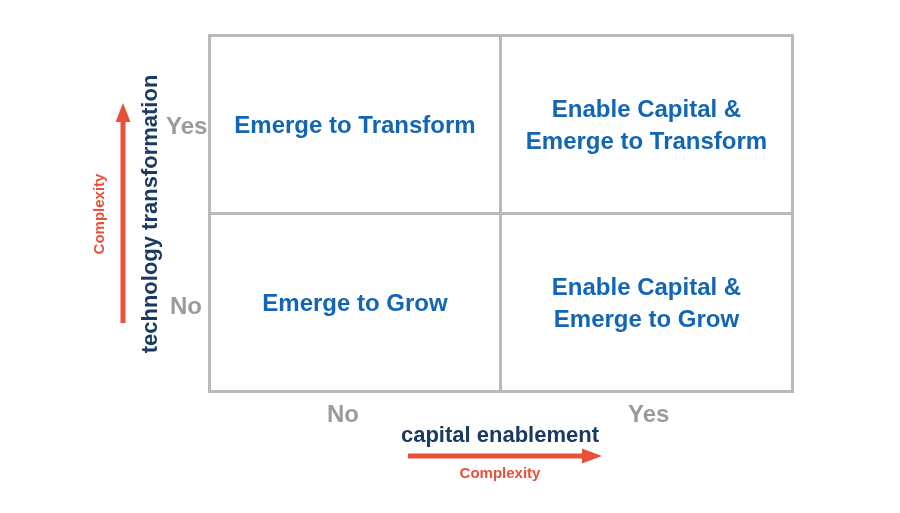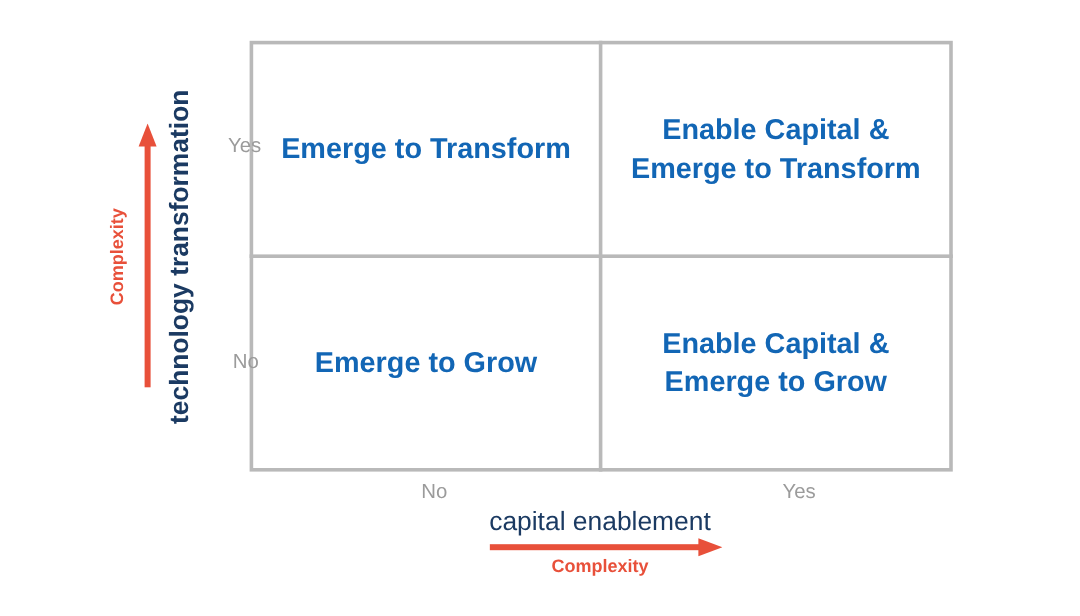--- a/index.html
+++ b/index.html
@@ -61,24 +61,23 @@
   }
   .cell-tl { left: 211px; top: 37px;  width: 288px; height: 175px; }
   .cell-tr { left: 502px; top: 37px;  width: 289px; height: 175px; }
   .cell-bl { left: 211px; top: 215px; width: 288px; height: 175px; }
   .cell-br { left: 502px; top: 215px; width: 289px; height: 175px; }
 
   
   .axis-val {
     position: absolute;
     color: #9b9b9b;
-    font-size: 17px;
-    font-weight: normal;
-    white-space: nowrap;
-    margin-left: 24px;
+    font-size: 24px;
+    font-weight: bold;
+    white-space: nowrap;
   }
   .yval-yes { left: 166px; top: 112px; }
   .yval-no  { left: 170px; top: 292px; }
   .xval-no  { left: 327px; top: 400px; }
   .xval-yes { left: 628px; top: 400px; }
 
   
   .y-axis-name {
     position: absolute;
     left: 150px;
@@ -115,21 +114,21 @@
   }
 
   
   .x-axis-name {
     position: absolute;
     left: 500px;
     top: 422px;
     transform: translateX(-50%);
     color: #1b3a62;
     font-size: 22px;
-    font-weight: normal;
+    font-weight: bold;
     white-space: nowrap;
   }
 
   
   .x-arrow {
     position: absolute;
     left: 408px;
     top: 448px;
     width: 194px;
     height: 16px;

